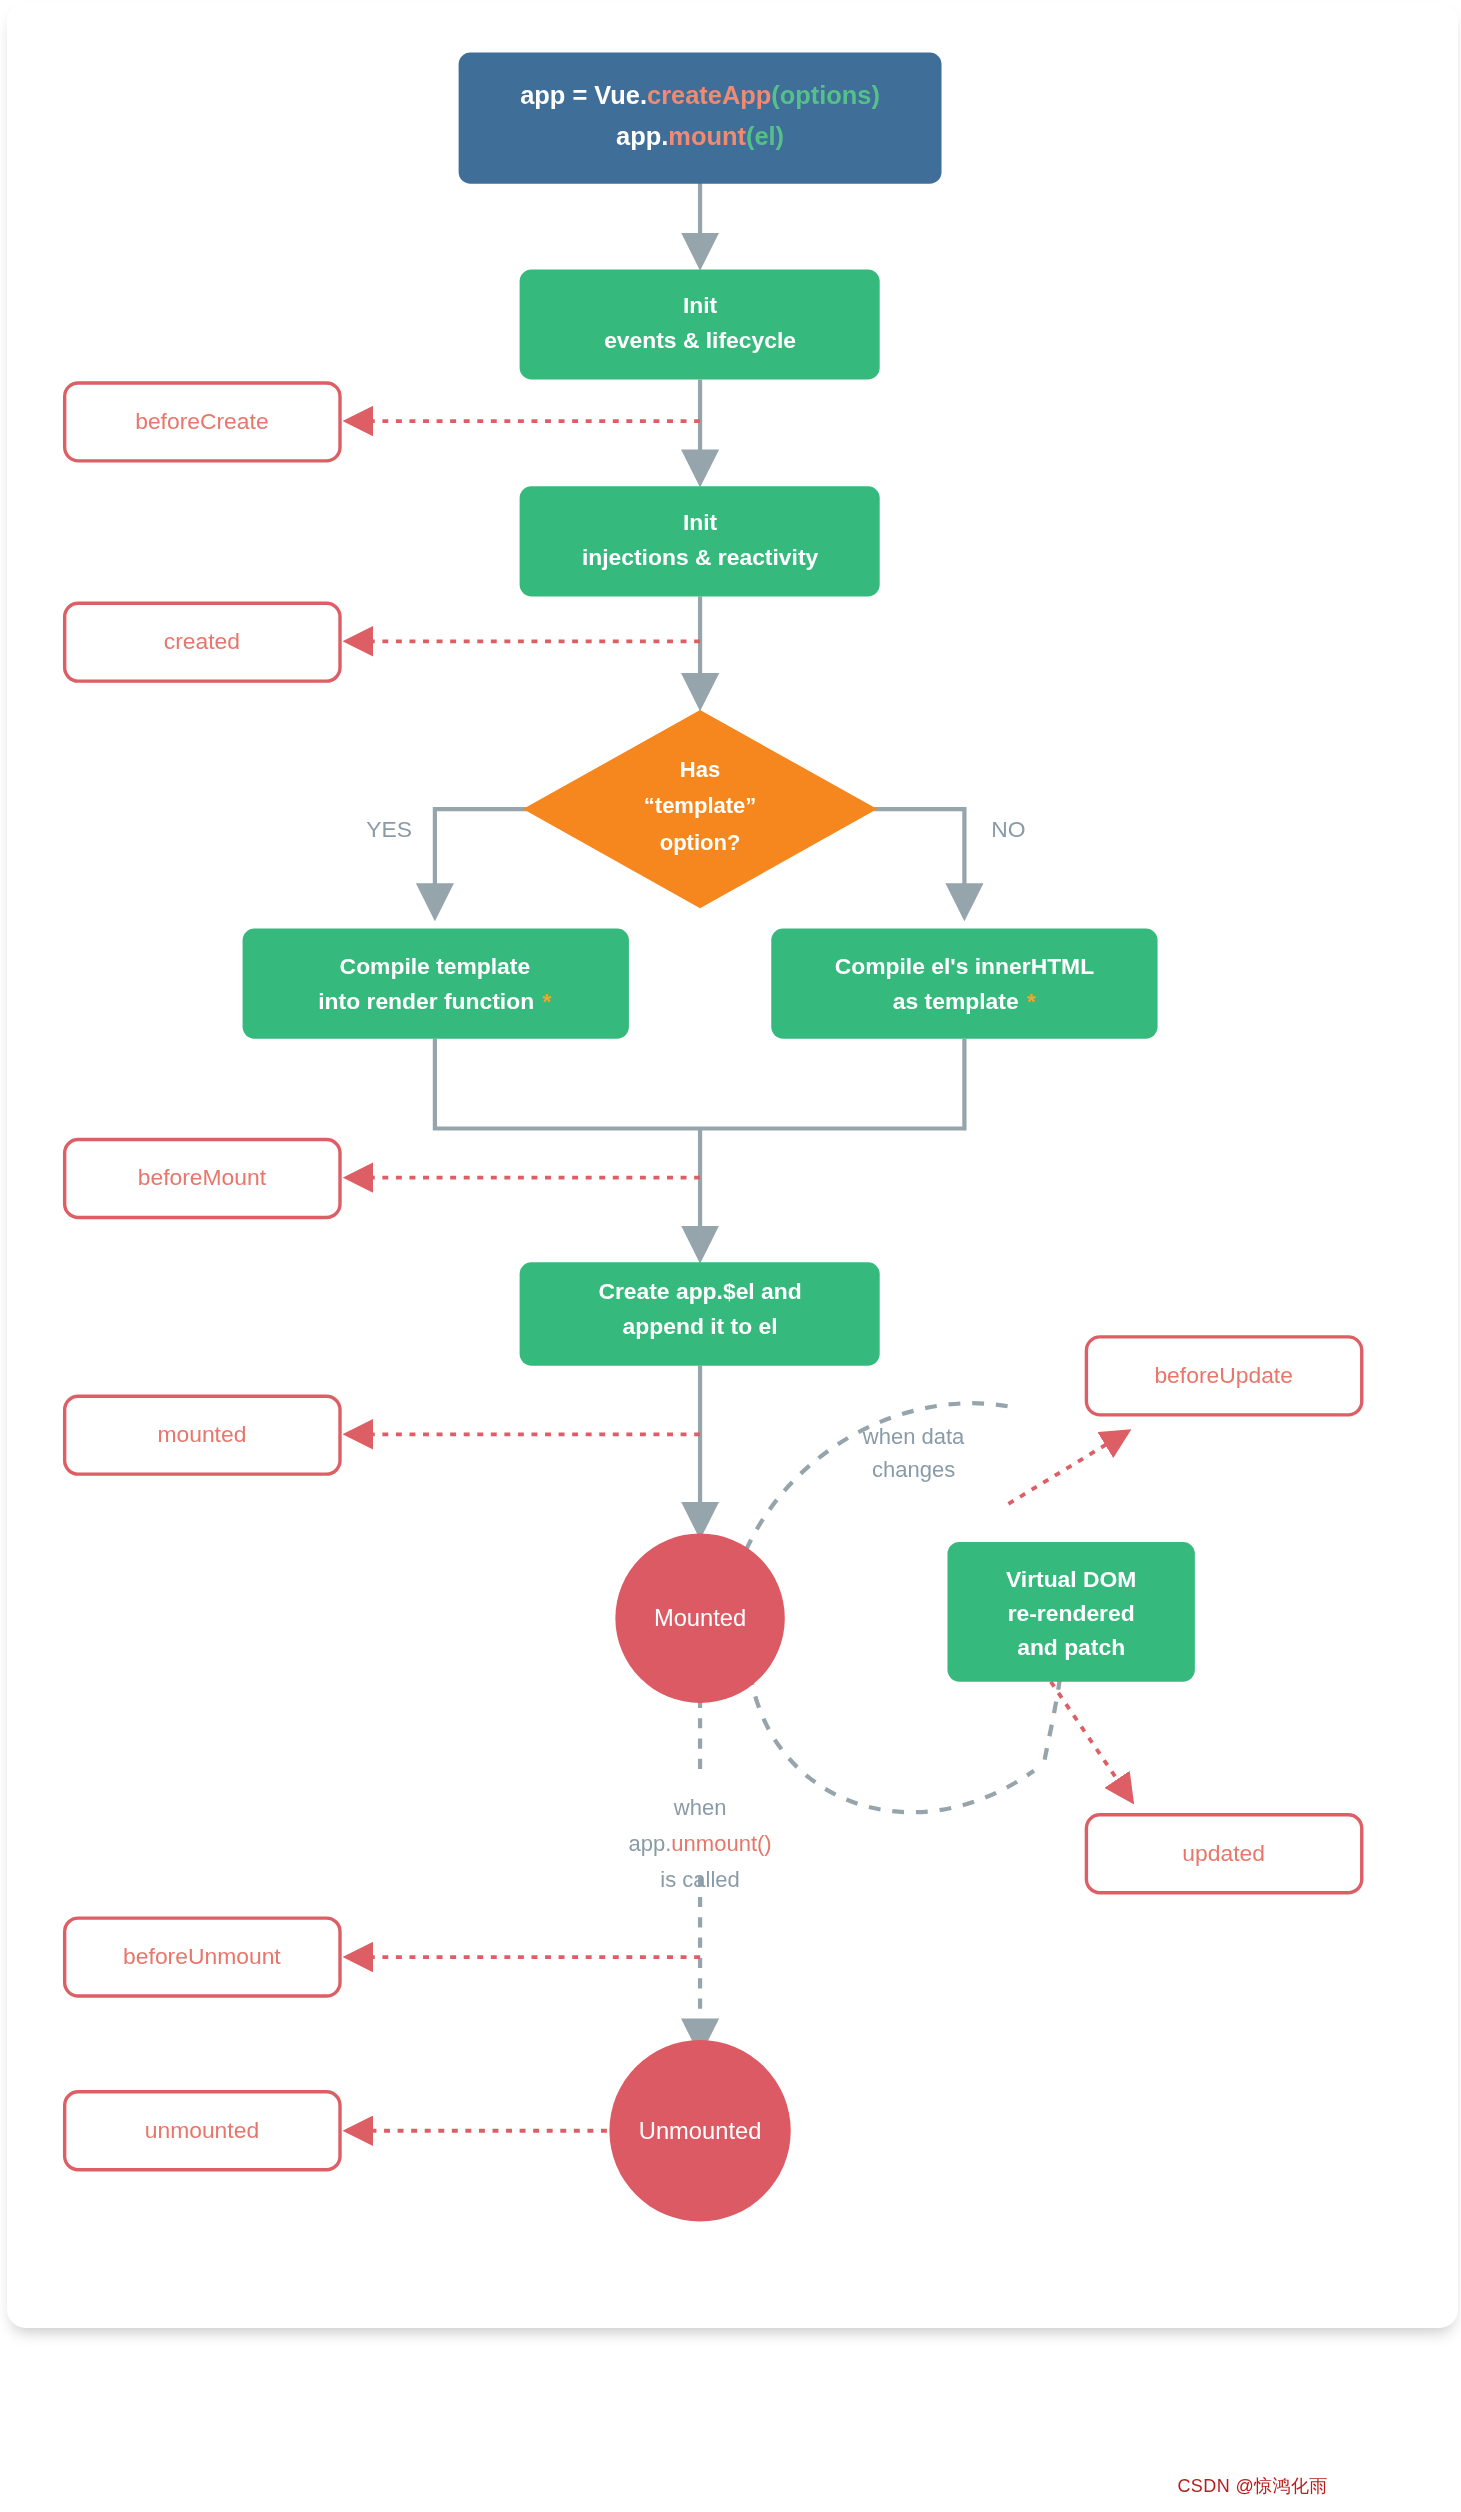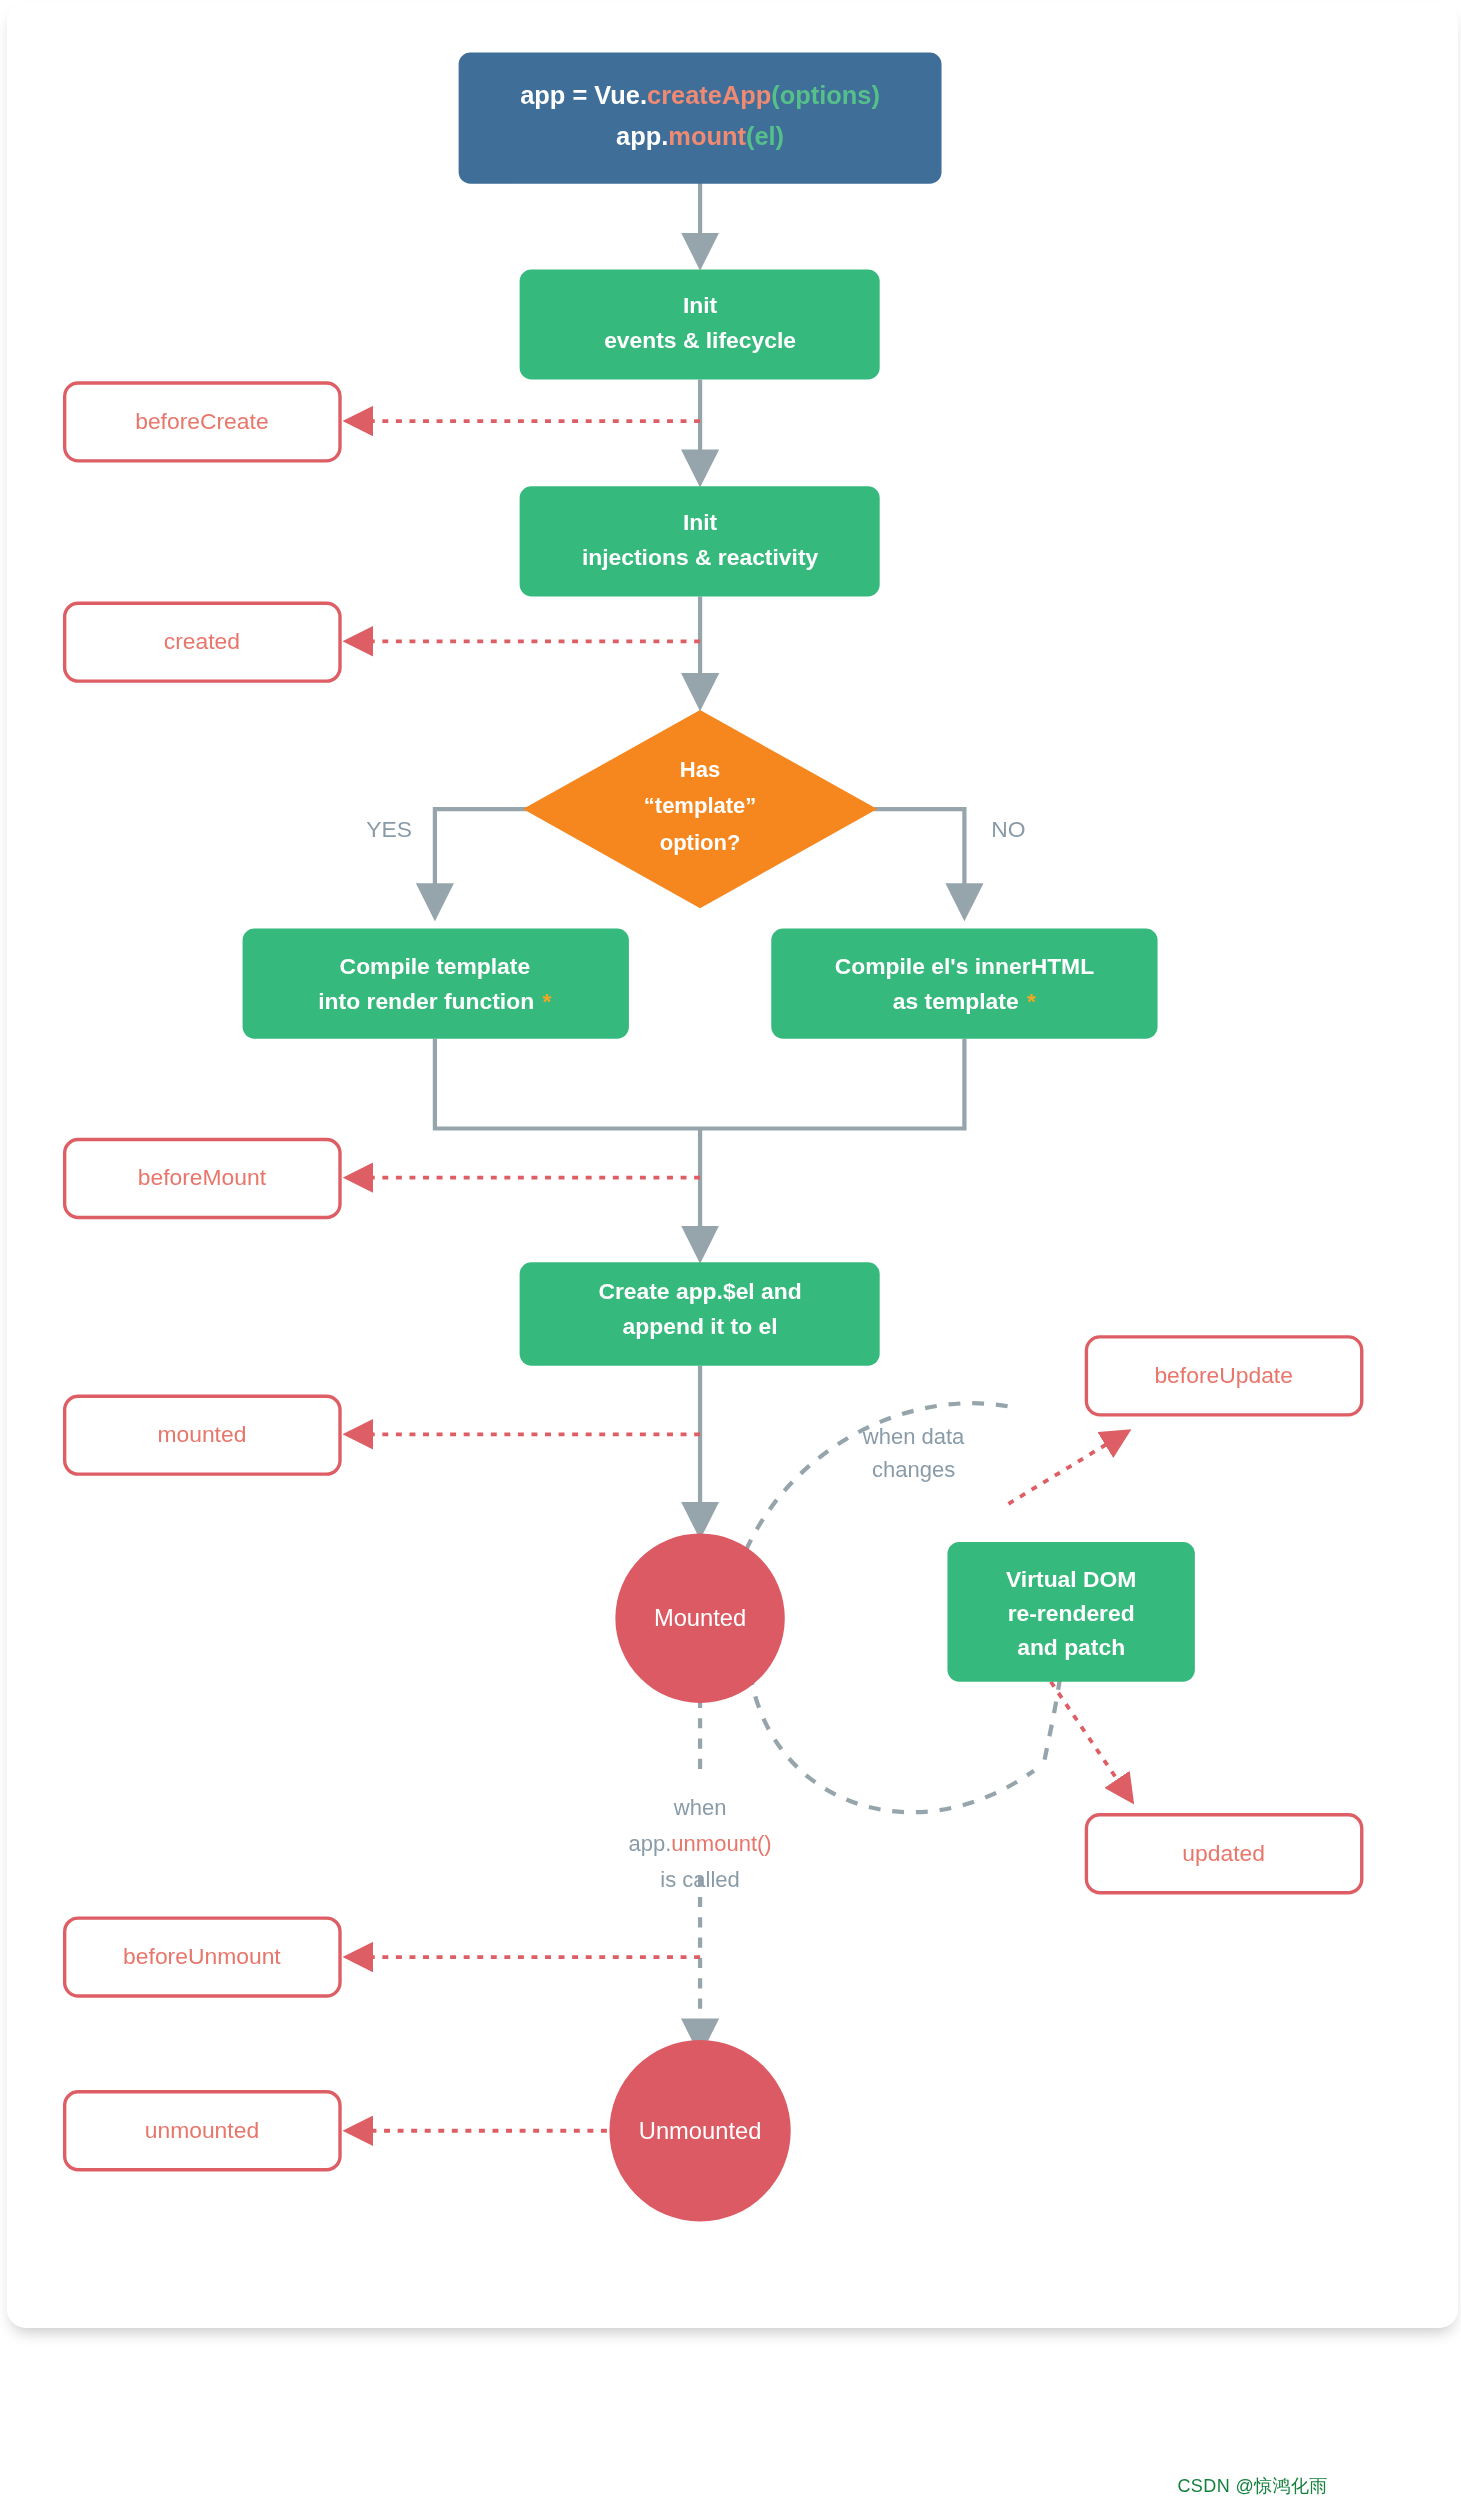--- a/index.html
+++ b/index.html
@@ -43,21 +43,21 @@
   .t-hook  { fill: #e8766b; }
   .t-gray  { fill: #8a9ba8; }
   .t-code-name { fill: #ffffff; }
   .t-code-fn { fill: #f08a72; }
   .t-code-arg { fill: #55c08a; }
   .t-star { fill: #f5a623; }
   #watermark {
     position: absolute;
     right: 15.3px;
     bottom: 13.6px;
-    color: #15803d;
+    color: #b91c1c;
     font-size: 18px;
     font-family: "Liberation Sans", sans-serif;
     letter-spacing: 0.4px;
     white-space: nowrap;
     text-align: center;
   }
 </style>
 </head>
 <body>
 

